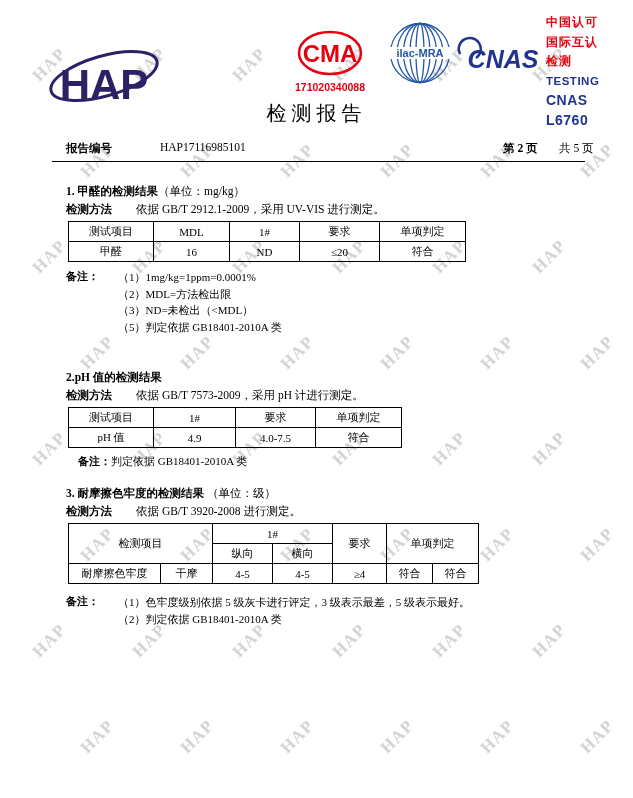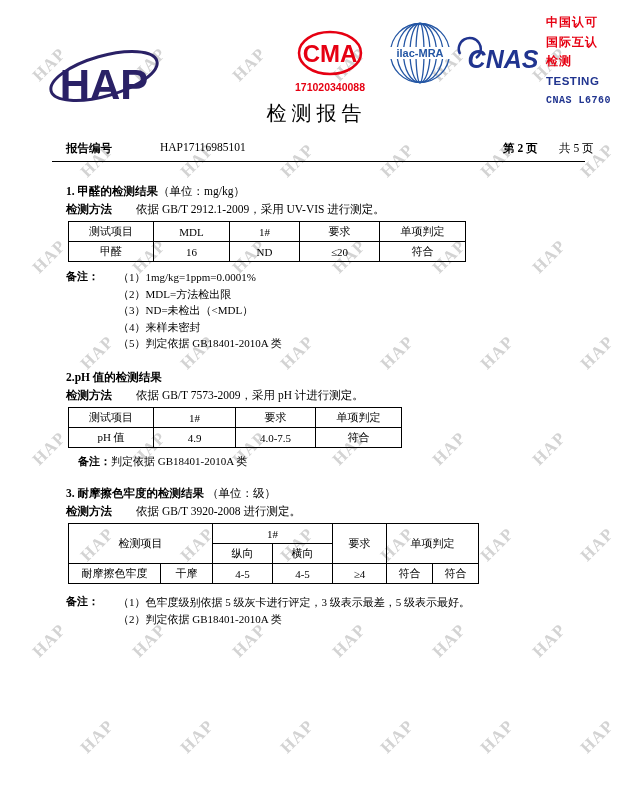--- a/index.html
+++ b/index.html
@@ -18,21 +18,21 @@
   
   .hap{left:46px;top:24px;}
   .cma{left:297px;top:26px;}
   .cma-num{left:288px;top:81px;width:84px;text-align:center;color:#e60012;font-size:10.5px;
            font-weight:bold;font-family:"Liberation Sans",sans-serif;}
   .ilac{left:389px;top:22px;}
   .cnas{left:456px;top:36px;}
   .accred{left:546px;top:13px;line-height:19.5px;font-weight:bold;font-family:"Liberation Sans",sans-serif;}
   .accred-red{color:#e60012;font-size:12px;letter-spacing:1px;}
   .accred-blue{color:#20348f;font-size:11.5px;letter-spacing:0.5px;}
-  .accred-blue.small{font-size:10px;font-family:Liberation Mono, monospace;}
+  .accred-blue.small{font-size:14px;}
 
   .title{top:100px;left:0;width:100%;text-align:center;font-size:20px;font-weight:normal;letter-spacing:5px;}
 
   .meta{top:141px;left:0;width:100%;height:18px;font-size:11.5px;}
   .meta-label{position:absolute;left:66px;font-weight:bold;}
   .meta-no{position:absolute;left:160px;font-weight:normal;font-family:"Liberation Serif",serif;}
   .page-cur{position:absolute;left:503px;font-weight:bold;}
   .page-tot{position:absolute;left:559px;font-weight:normal;}
   .rule{top:161px;left:52px;width:533px;border-top:1.5px solid #000;height:0;}
 
@@ -187,21 +187,20 @@
             <td>符合</td>
           </tr>
         </tbody>
       </table>
       <div class="notes">
         <span class="notes-label">备注：</span>
         <div class="notes-body">
           <div>（1）1mg/kg=1ppm=0.0001%</div>
           <div>（2）MDL=方法检出限</div>
           <div>（3）ND=未检出（&lt;MDL）</div>
-          <div>（4）来样未密封</div>
           <div>（5）判定依据 GB18401-2010A 类</div>
         </div>
       </div>
     </div>
 
     <div class="sec sec2">
       <div class="sec-h">
         <span class="h-main">2.pH 值的检测结果</span>
       </div>
       <div class="method">

